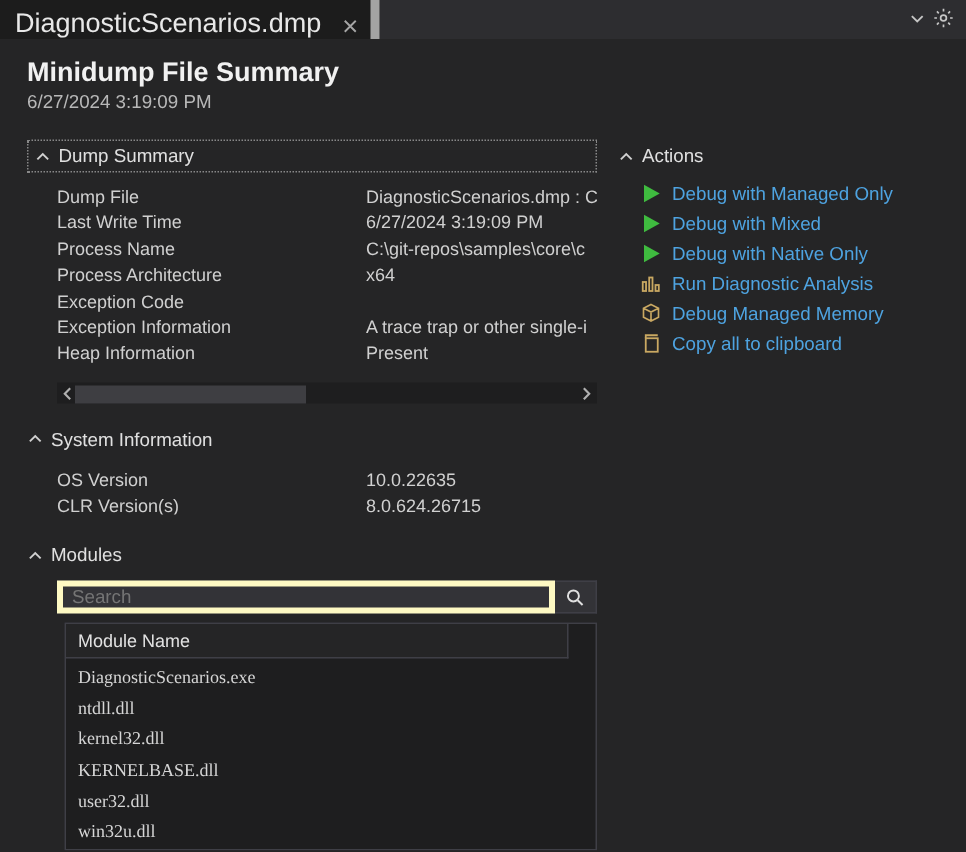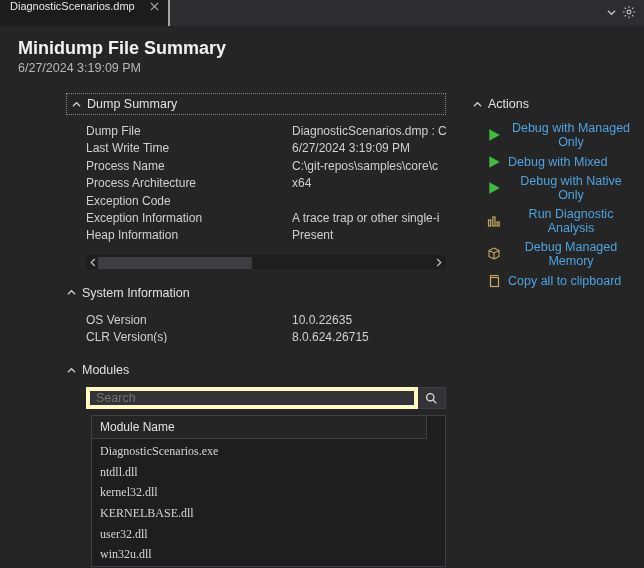--- a/index.html
+++ b/index.html
@@ -8,27 +8,27 @@
 
   .tab-bar {
     height: 26px;
     background: #2d2d30;
     display: flex;
     align-items: stretch;
     position: relative;
   }
   .tab {
     display: flex;
-    align-items: flex-start;
+    align-items: flex-end;
     padding: 0 6px 0 10px;
     background: #1c1c1c;
     border-top: 0px solid transparent;
-    border-right: 2px solid #a3a3a3;
+    border-right: 6px solid #a3a3a3;
     color: #e8e8e8;
-    font-size: 11px;
+    font-size: 18px;
     gap: 6px;
   }
   .tab .pin { font-size: 11px; opacity: 0.7; }
   .tab .close { font-size: 13px; opacity: 0.8; padding: 0 2px; }
   .tab-bar .right-controls {
     margin-left: auto;
     display: flex;
     align-items: center;
     gap: 6px;
     padding-right: 8px;
@@ -47,24 +47,23 @@
   }
   .header .subtitle {
     font-size: 12.5px;
     color: #b8b8b8;
     margin-top: 2px;
   }
 
   .content {
     display: flex;
     padding: 8px 10px 0 18px;
-    gap: 26px;
+    gap: 14px;
     height: calc(100% - 26px - 60px);
     overflow: hidden;
-    margin-left: 48px;
   }
 
   .left-col { width: 380px; flex: 0 0 380px; display:flex; flex-direction:column;}
   .right-col { flex: 1; }
 
   .section-head {
     display: flex;
     align-items: center;
     gap: 6px;
     font-size: 12.5px;

